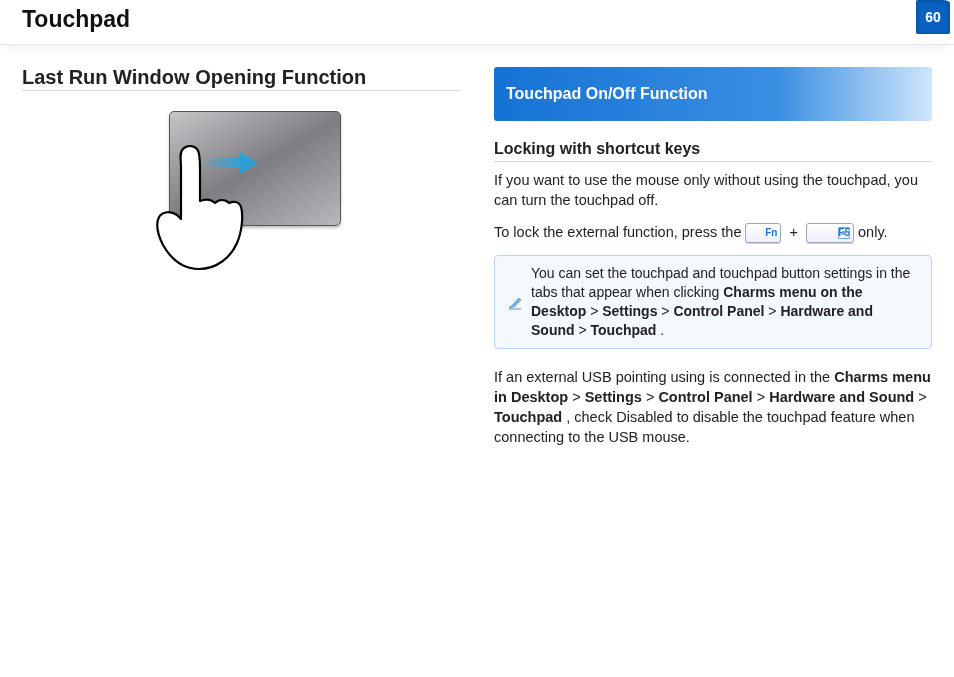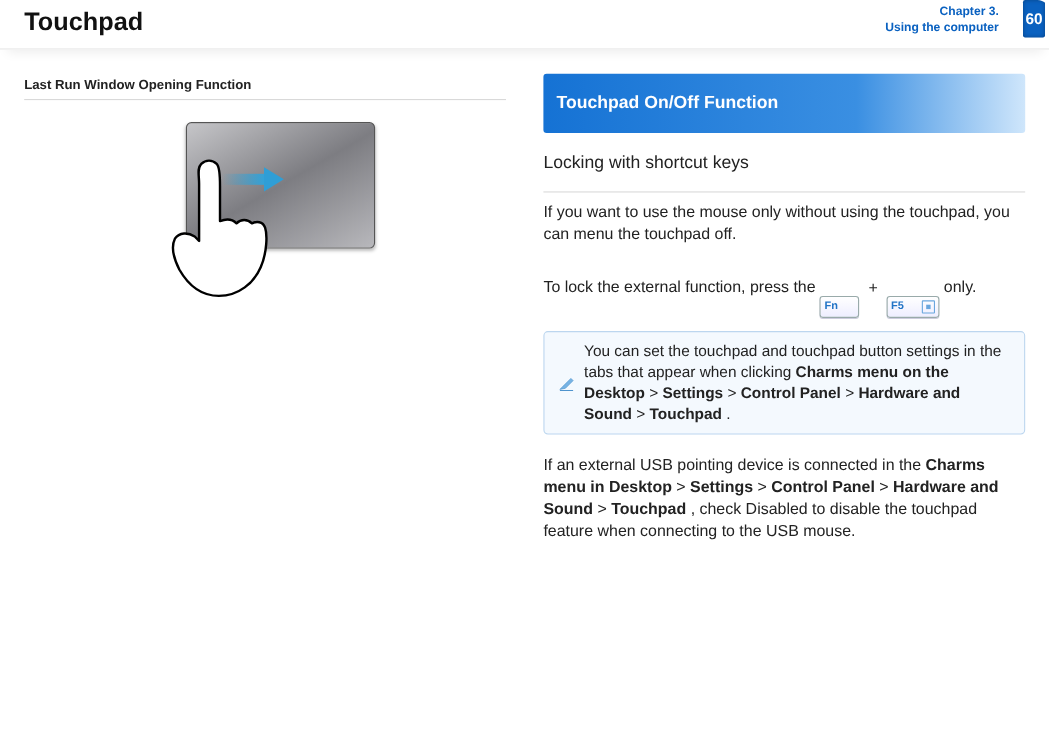--- a/index.html
+++ b/index.html
@@ -39,21 +39,21 @@
     text-align: right;
     font-size: 11px;
     font-weight: 700;
     color: #0a61c0;
     line-height: 14px;
   }
   .page-num {
     position: absolute;
     right: 4px;
     top: 0;
-    width: 20px;
+    width: 34px;
     height: 34px;
     background: #0a61c0;
     color: #fff;
     font-weight: 700;
     font-size: 14px;
     text-align: center;
     line-height: 34px;
     border-radius: 2px;
     box-shadow: inset 0 0 4px rgba(0,0,0,0.3);
   }
@@ -66,30 +66,30 @@
   }
   .col {
     flex: 1 1 0;
     min-width: 0;
     font-size: 14.5px;
     line-height: 20px;
   }
 
   .h2 {
     font-weight: 700;
-    font-size: 12px;
+    font-size: 20px;
     margin: 0 0 8px 0;
     padding-bottom: 3px;
     border-bottom: 1px solid #d9d9d9;
   }
   .h3 {
-    font-weight: 400;
+    font-weight: 700;
     font-size: 16px;
     margin: 16px 0 8px 0;
-    padding-bottom: 15px;
+    padding-bottom: 2px;
     border-bottom: 1px solid #d9d9d9;
   }
   .section-bar {
     background: linear-gradient(90deg, #1572d4 0%, #3a8fe2 65%, #cfe6fb 100%);
     color: #fff;
     font-weight: 700;
     font-size: 16px;
     padding: 17px 12px;
     border-radius: 3px;
     margin-bottom: 18px;
@@ -153,25 +153,24 @@
     min-width: 28px;
     height: 18px;
     padding: 0 3px;
     border: 1px solid #9aa;
     border-radius: 3px;
     background: linear-gradient(#fff, #eef);
     font-size: 10px;
     color: #2274c6;
     font-weight: 700;
     line-height: 18px;
-    text-align: left;
+    text-align: right;
     vertical-align: middle;
     box-shadow: 0 1px 0 #ccd;
     position: relative;
-    margin-top: 34px;
   }
   .key.wide { min-width: 40px; }
   .key.wide .subicon {
     position: absolute;
     right: 3px;
     top: 3px;
     width: 10px; height: 10px;
     border: 1px solid #69a6de;
     border-radius: 1px;
   }
@@ -203,24 +202,20 @@
   .note-text { flex: 1 1 auto; }
 
 </style>
 </head>
 <body>
 
 <div class="page">
 
   <div class="topbar">
     <span class="title">Touchpad</span>
-    <div class="chapter-info">
-      <div>Chapter 3.</div>
-      <div>Using the computer</div>
-    </div>
     <div class="page-num">60</div>
   </div>
 
   <div class="cols">
 
     <div class="col">
       <div class="h2">Last Run Window Opening Function</div>
 
       <div class="illus">
         <div class="pad">
@@ -233,21 +228,21 @@
                    C46 126 34 116 26 102 C22 94 18 82 22 74
                    C26 68 34 68 40 72 L44 76 L44 24 C44 16 42 10 46 6 Z" fill="#ffffff" stroke="#000" stroke-width="2.2" stroke-linejoin="round"></path>
         </svg>
       </div>
     </div>
 
     <div class="col">
       <div class="section-bar">Touchpad On/Off Function</div>
 
       <div class="h3" style="margin-top:0">Locking with shortcut keys</div>
-      <div class="para">If you want to use the mouse only without using the touchpad, you can menu the touchpad off.</div>
+      <div class="para">If you want to use the mouse only without using the touchpad, you can turn the touchpad off.</div>
       <div class="para">
         <span>To lock the external function, press the </span>
         <span class="key">Fn</span>
         <span class="plus">+</span>
         <span class="key wide">
           <span>F5</span>
           <span class="subicon"></span>
         </span>
         <span> only.</span>
       </div>
@@ -266,21 +261,21 @@
           <span class="b">Control Panel</span>
           <span> &gt; </span>
           <span class="b">Hardware and Sound</span>
           <span> &gt; </span>
           <span class="b">Touchpad</span>
           <span>.</span>
         </div>
       </div>
 
       <div class="para" style="margin-top:14px">
-        <span>If an external USB pointing device is connected in the </span>
+        <span>If an external USB pointing using is connected in the </span>
         <span class="b">Charms menu in Desktop</span>
         <span> &gt; </span>
         <span class="b">Settings</span>
         <span> &gt; </span>
         <span class="b">Control Panel</span>
         <span> &gt; </span>
         <span class="b">Hardware and Sound</span>
         <span> &gt; </span>
         <span class="b">Touchpad</span>
         <span>, check Disabled to disable the touchpad feature when connecting to the USB mouse.</span>

